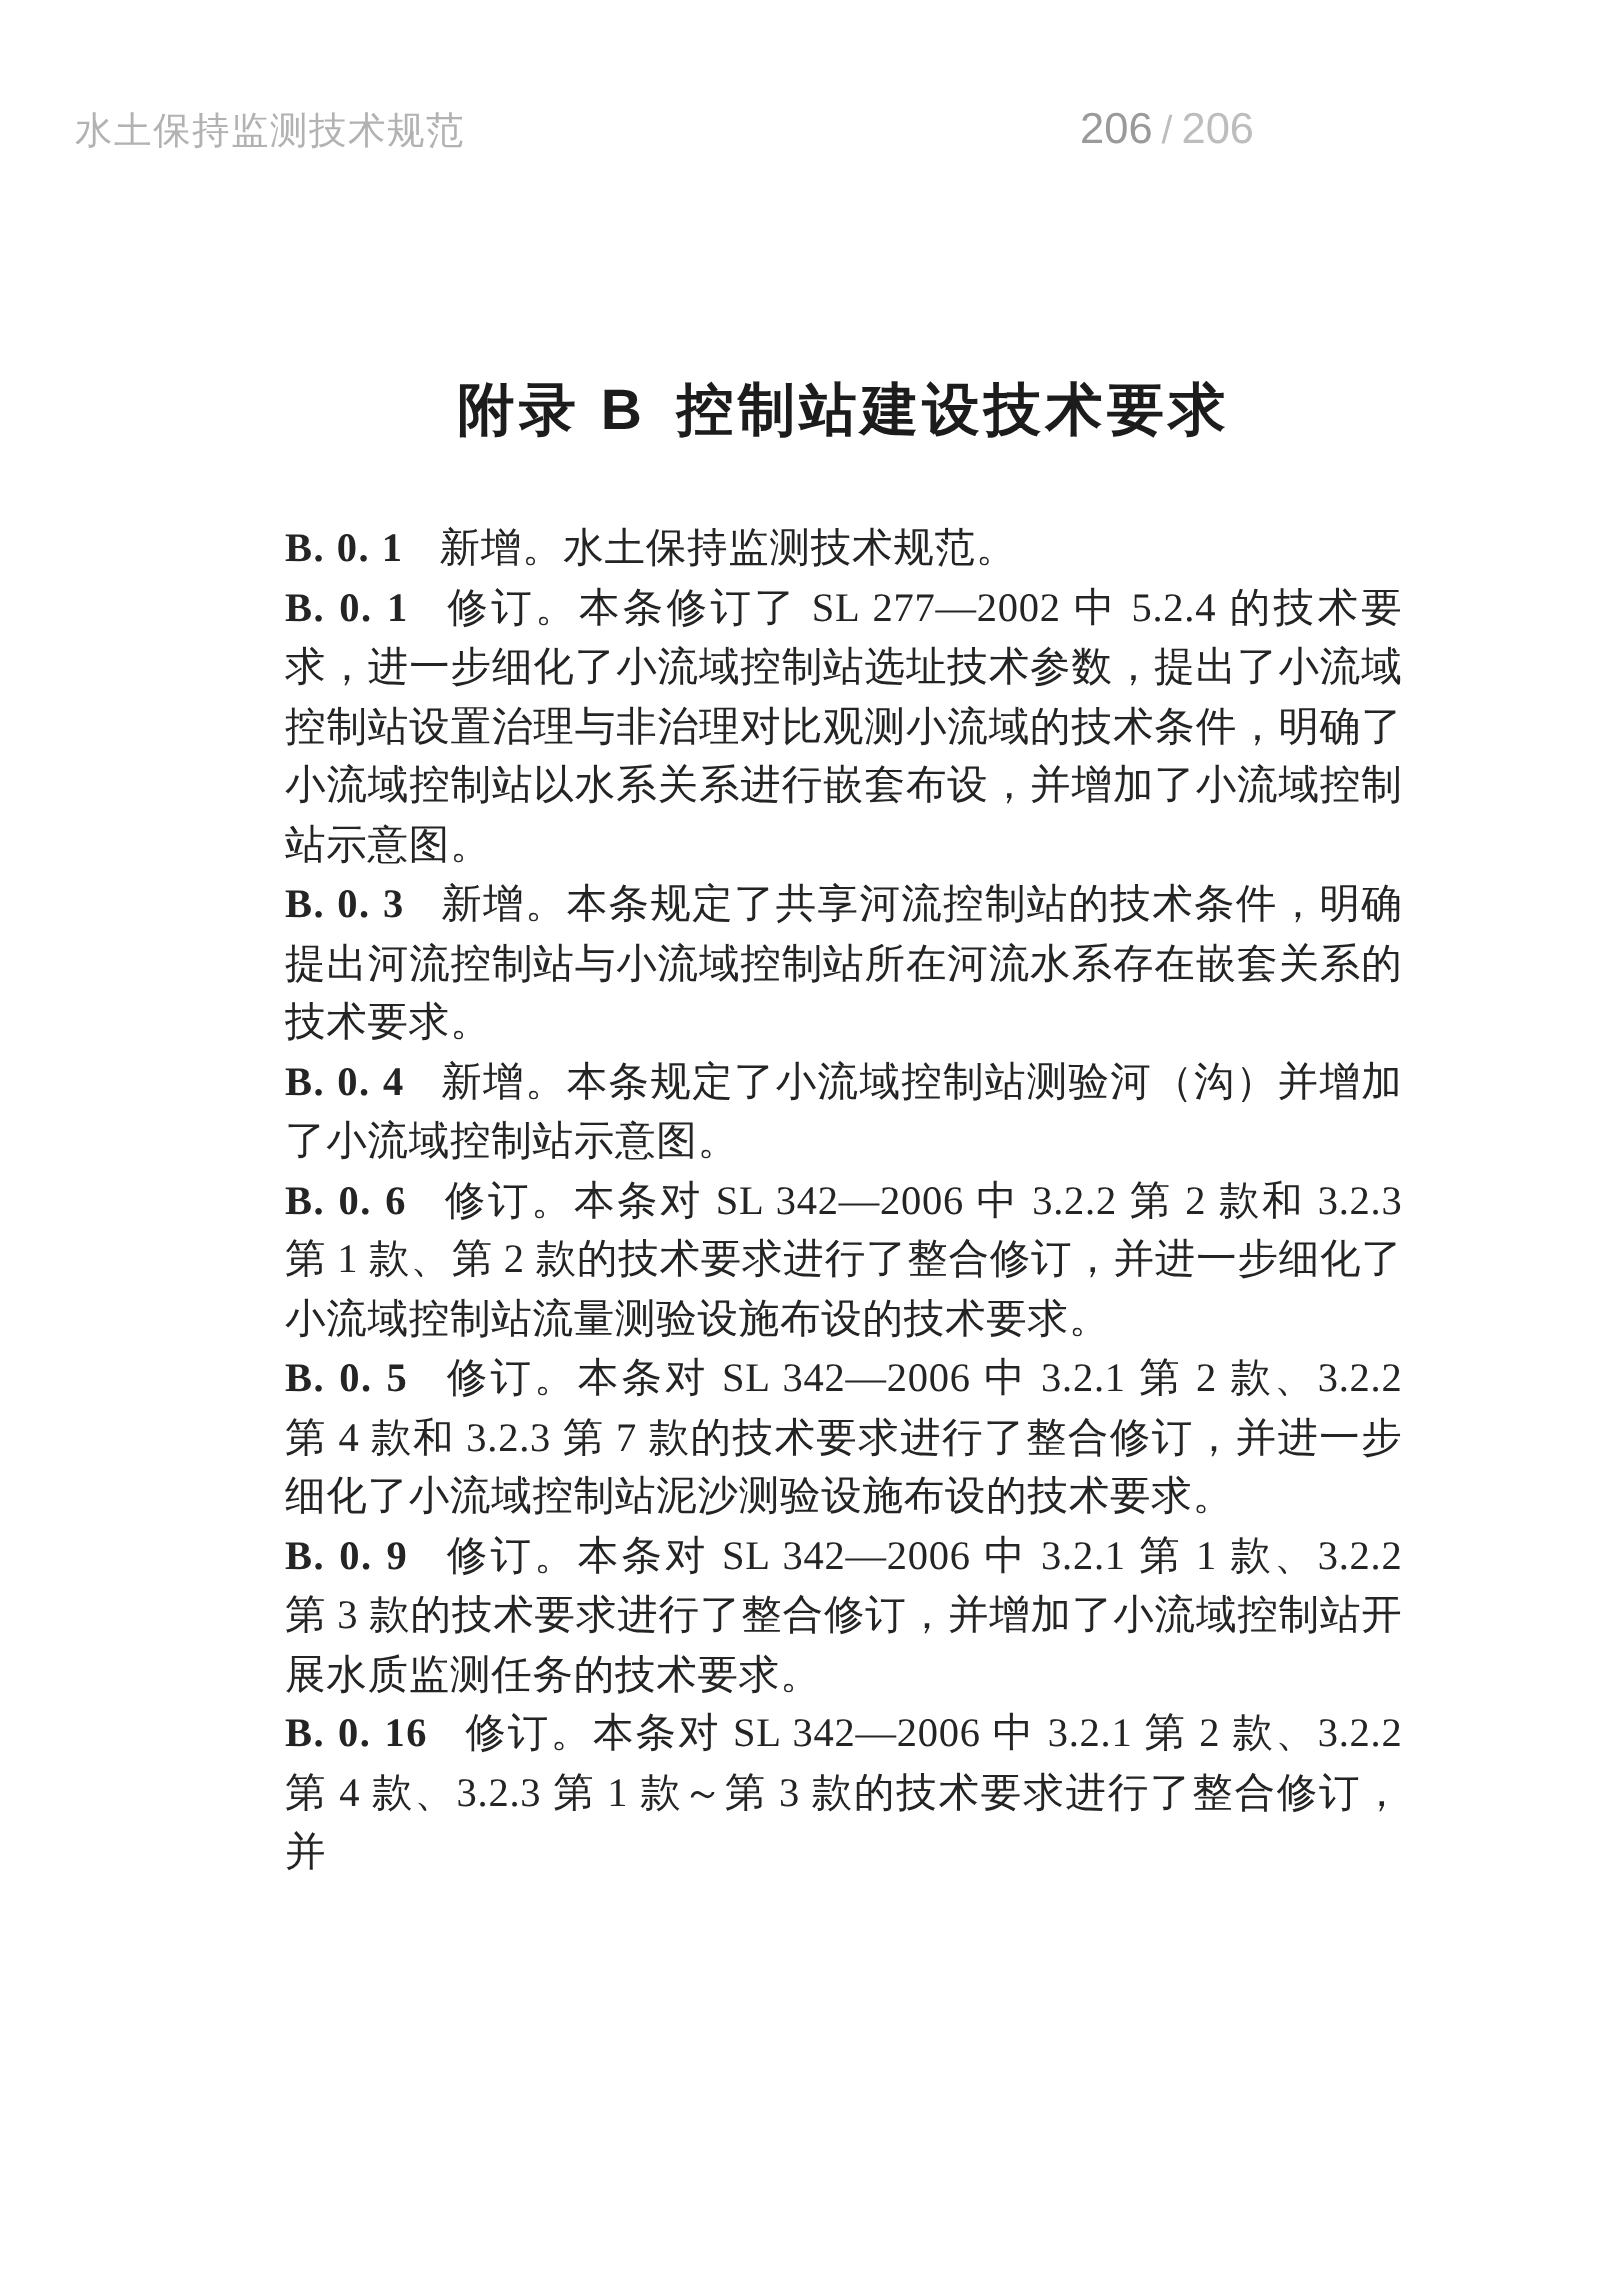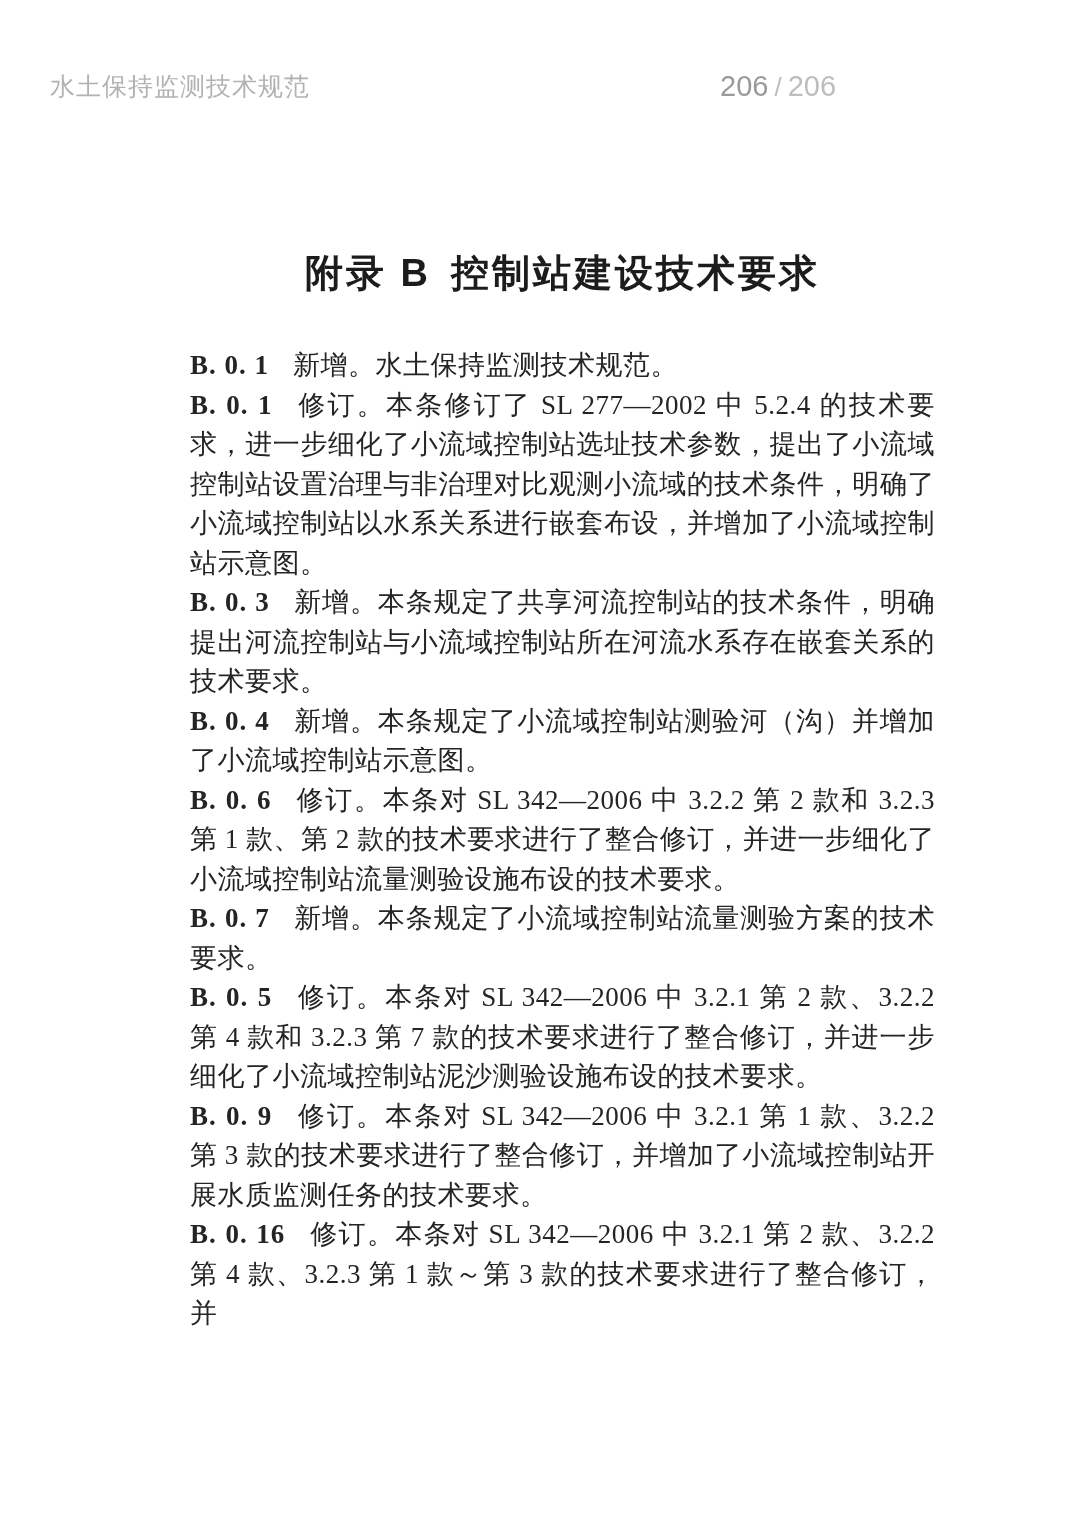--- a/index.html
+++ b/index.html
@@ -117,21 +117,20 @@
   <div class="appendix-title">
     <span class="t-prefix">附录 B</span><span class="t-main">控制站建设技术要求</span>
   </div>
 
   <div class="doc-body">
     <p><span class="clause-label">B. 0. 1</span><span>新增。水土保持监测技术规范。</span></p>
     <p><span class="clause-label">B. 0. 1</span><span>修订。本条修订了 SL 277—2002 中 5.2.4 的技术要求，进一步细化了小流域控制站选址技术参数，提出了小流域控制站设置治理与非治理对比观测小流域的技术条件，明确了小流域控制站以水系关系进行嵌套布设，并增加了小流域控制站示意图。</span></p>
     <p><span class="clause-label">B. 0. 3</span><span>新增。本条规定了共享河流控制站的技术条件，明确提出河流控制站与小流域控制站所在河流水系存在嵌套关系的技术要求。</span></p>
     <p><span class="clause-label">B. 0. 4</span><span>新增。本条规定了小流域控制站测验河（沟）并增加了小流域控制站示意图。</span></p>
     <p><span class="clause-label">B. 0. 6</span><span>修订。本条对 SL 342—2006 中 3.2.2 第 2 款和 3.2.3 第 1 款、第 2 款的技术要求进行了整合修订，并进一步细化了小流域控制站流量测验设施布设的技术要求。</span></p>
-    <p><span class="clause-label">B. 0. 7</span><span>新增。本条规定了小流域控制站流量测验方案的技术要求。</span></p>
     <p><span class="clause-label">B. 0. 5</span><span>修订。本条对 SL 342—2006 中 3.2.1 第 2 款、3.2.2 第 4 款和 3.2.3 第 7 款的技术要求进行了整合修订，并进一步细化了小流域控制站泥沙测验设施布设的技术要求。</span></p>
     <p><span class="clause-label">B. 0. 9</span><span>修订。本条对 SL 342—2006 中 3.2.1 第 1 款、3.2.2 第 3 款的技术要求进行了整合修订，并增加了小流域控制站开展水质监测任务的技术要求。</span></p>
     <p><span class="clause-label">B. 0. 16</span><span>修订。本条对 SL 342—2006 中 3.2.1 第 2 款、3.2.2 第 4 款、3.2.3 第 1 款～第 3 款的技术要求进行了整合修订，并</span></p>
   </div>
 
   <div class="page-number">189</div>
 
   <div class="progress-strip"></div>
 
   <div class="watermark">

